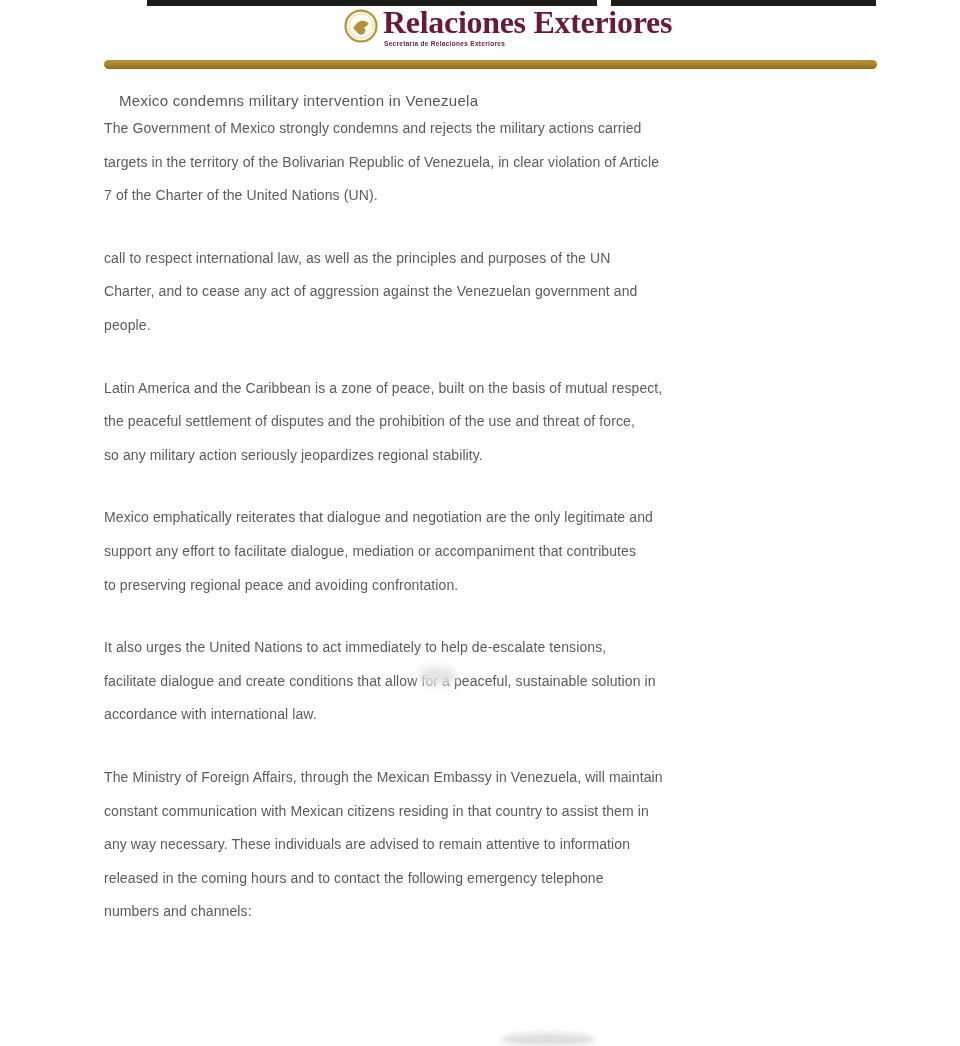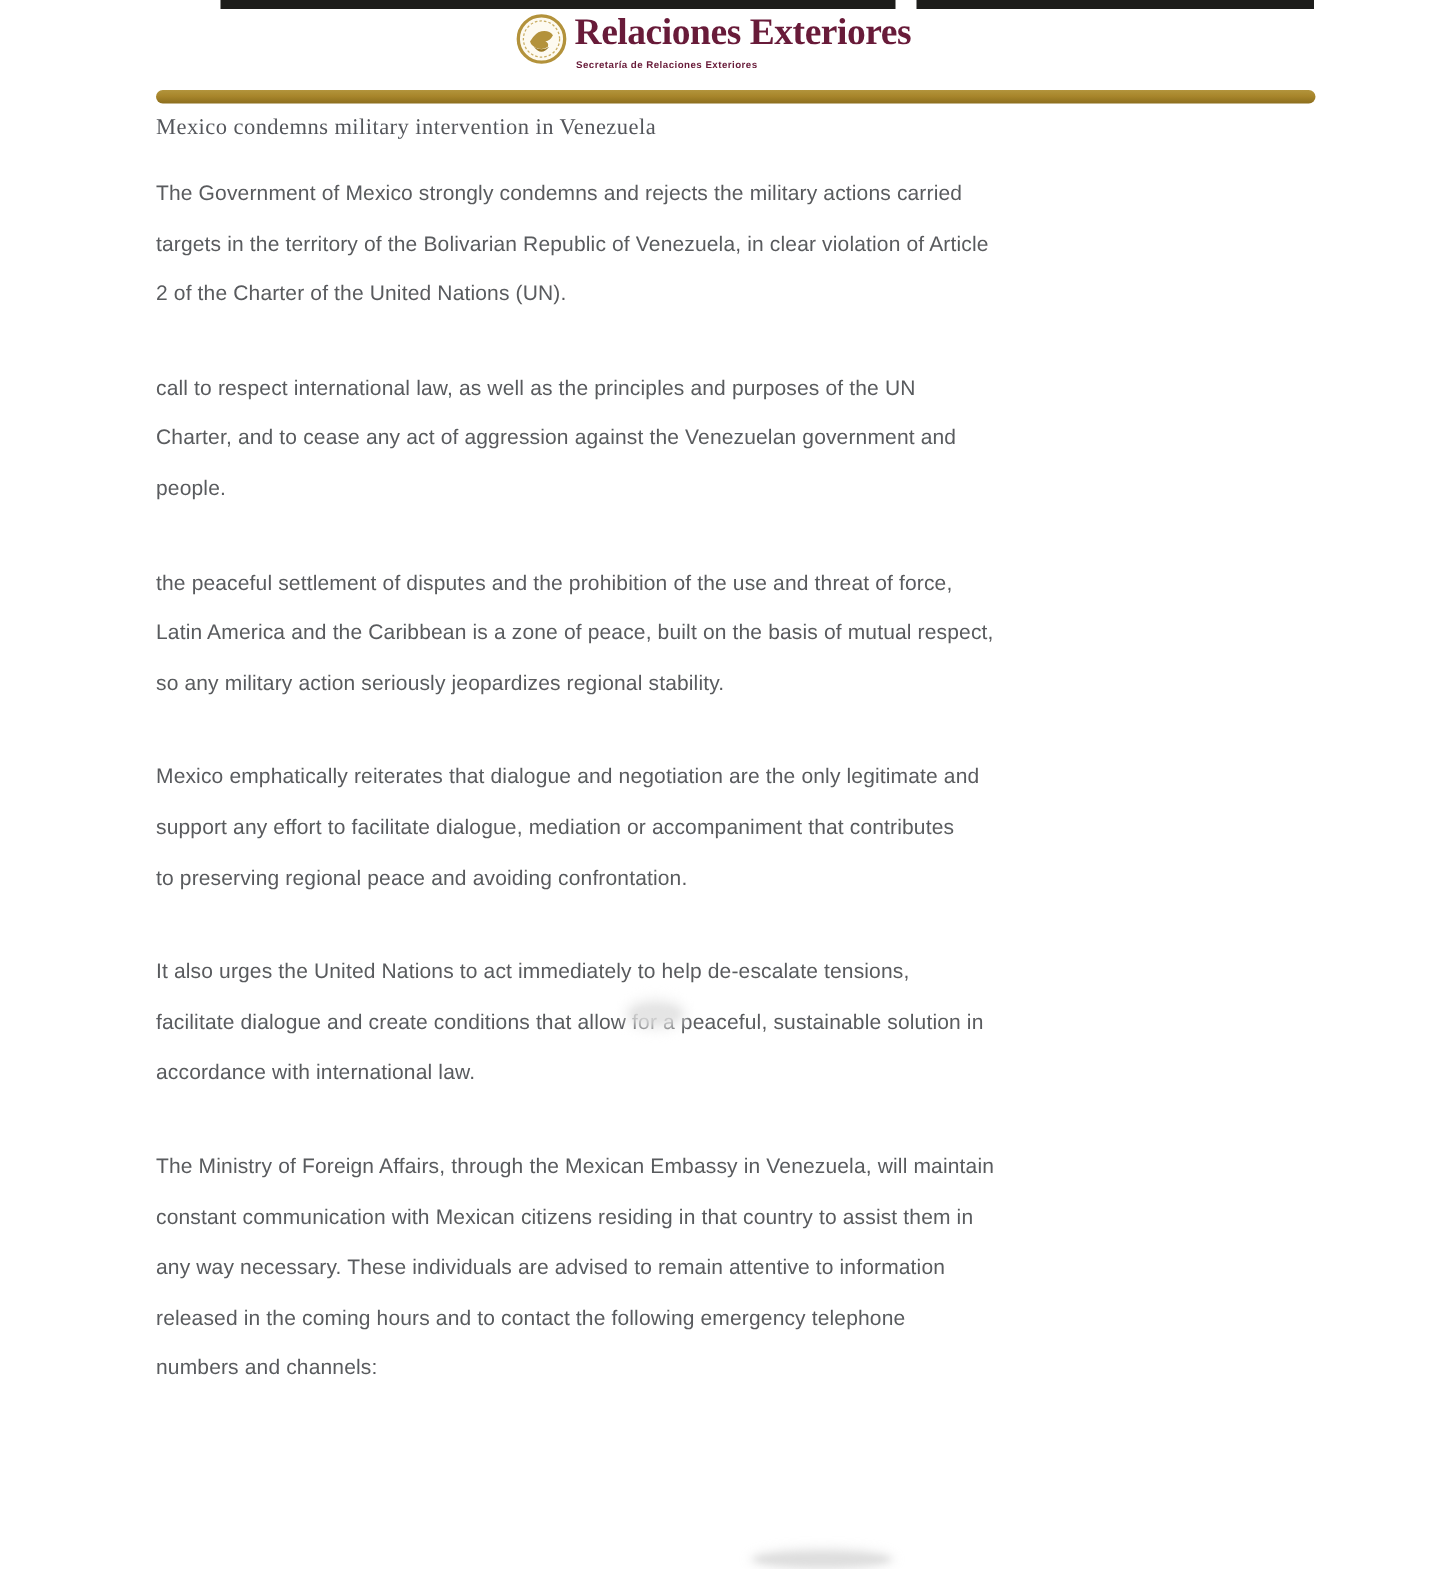--- a/index.html
+++ b/index.html
@@ -13,40 +13,40 @@
   
   .topbar{position:absolute;top:0;height:6px;background:var(--bar-color,#1d1d1b);}
   .topbar-left{left:147px;width:450px;}
   .topbar-right{left:611px;width:265px;}
 
   
   .seal{position:absolute;left:344px;top:9px;width:34px;height:34px;display:block;}
   .brand-title{
     position:absolute;left:383px;top:7px;
     font-family:"Liberation Serif","DejaVu Serif",serif;
-    font-weight:700;font-size:25px;line-height:30px;
+    font-weight:700;font-size:32px;line-height:30px;
     letter-spacing:-0.3px;
     color:var(--brand-color,#681b39);
     white-space:nowrap;
   }
   .brand-sub{
     position:absolute;left:384px;top:40px;
     font-size:6.5px;font-weight:700;letter-spacing:0.3px;
     color:var(--brand-color,#681b39);
     white-space:nowrap;
   }
   .gold-bar{
     position:absolute;left:104px;top:60px;width:773px;height:9px;
     border-radius:5px;
     background:linear-gradient(180deg,#b2943c 0%,var(--gold-color,#a8862b) 45%,#8c6e1e 100%);
   }
   .kicker{
-    position:absolute;left:104px;top:77px;margin:0;
+    position:absolute;left:104px;top:77px;margin:15px;
     font-size:15px;font-weight:400;letter-spacing:0.3px;
-    color:#54565b;white-space:nowrap;font-family:Liberation Serif, serif;
+    color:#54565b;white-space:nowrap;
   }
   .body-col{
     position:absolute;left:104px;top:112px;width:830px;
   }
   .para{margin:0 0 29px 0;}
   .line{
     font-size:14px;line-height:33.6px;
     color:var(--text-color,#595b5e);
     letter-spacing:0.1px;
     white-space:nowrap;
@@ -88,30 +88,30 @@
   </header>
 
   <div class="gold-bar"></div>
 
   <h1 class="kicker">Mexico condemns military intervention in Venezuela</h1>
 
   <main class="body-col" id="article-body">
       <div class="para">
         <div class="line">The Government of Mexico strongly condemns and rejects the military actions carried</div>
         <div class="line">targets in the territory of the Bolivarian Republic of Venezuela, in clear violation of Article</div>
-        <div class="line">2 of the Charter of the United Nations (UN).</div>
+        <div class="line">7 of the Charter of the United Nations (UN).</div>
       </div>
       <div class="para">
         <div class="line">call to respect international law, as well as the principles and purposes of the UN</div>
         <div class="line">Charter, and to cease any act of aggression against the Venezuelan government and</div>
         <div class="line">people.</div>
       </div>
       <div class="para">
+        <div class="line">Latin America and the Caribbean is a zone of peace, built on the basis of mutual respect,</div>
         <div class="line">the peaceful settlement of disputes and the prohibition of the use and threat of force,</div>
-        <div class="line">Latin America and the Caribbean is a zone of peace, built on the basis of mutual respect,</div>
         <div class="line">so any military action seriously jeopardizes regional stability.</div>
       </div>
       <div class="para">
         <div class="line">Mexico emphatically reiterates that dialogue and negotiation are the only legitimate and</div>
         <div class="line">support any effort to facilitate dialogue, mediation or accompaniment that contributes</div>
         <div class="line">to preserving regional peace and avoiding confrontation.</div>
       </div>
       <div class="para">
         <div class="line">It also urges the United Nations to act immediately to help de-escalate tensions,</div>
         <div class="line">facilitate dialogue and create conditions that allow for a peaceful, sustainable solution in</div>

